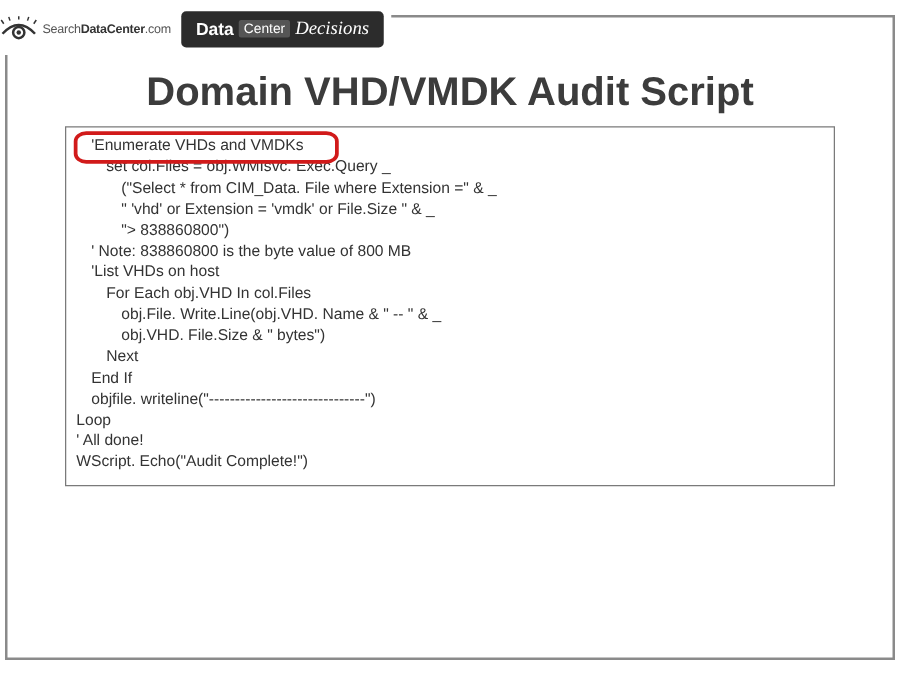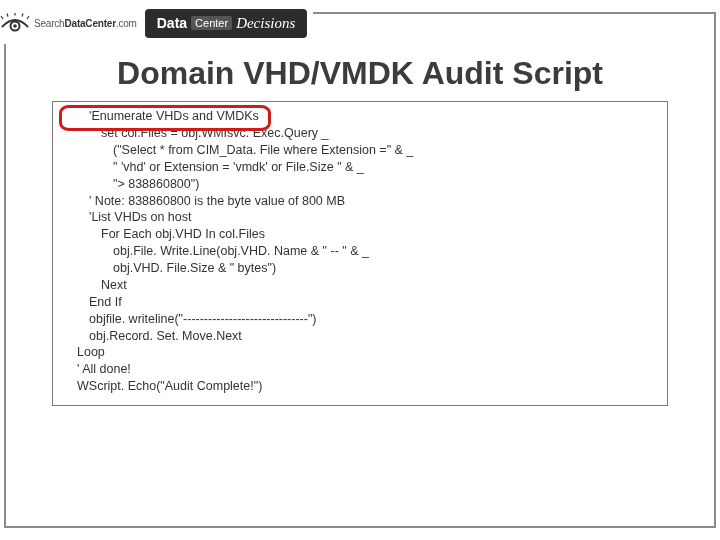--- a/index.html
+++ b/index.html
@@ -66,21 +66,21 @@
     font-family: Verdana, Geneva, sans-serif;
     font-weight: 700;
     color: #3c3c3c;
     font-size: 32px;
     line-height: 1.1;
     margin: 56px 20px 10px 20px;
   }
   .code-box {
     margin: 6px 52px 0 52px;
     border: 1px solid #7a7a7a;
-    padding: 6px 8px 10px 24px;
+    padding: 6px 8px 10px 8px;
     font-family: Verdana, Geneva, sans-serif;
     font-size: 12.5px;
     line-height: 1.35;
     color: #333;
     position: relative;
     background:#fff;
   }
   .highlight-box {
     position: absolute;
     border: 3px solid #d11a1a;
@@ -134,17 +134,16 @@
   <div class="code-line ind3">" 'vhd' or Extension = 'vmdk' or File.Size " &amp; _</div>
   <div class="code-line ind3">"&gt; 838860800")</div>
   <div class="code-line ind1">' Note: 838860800 is the byte value of 800 MB</div>
   <div class="code-line ind1">'List VHDs on host</div>
   <div class="code-line ind2">For Each obj.VHD In col.Files</div>
   <div class="code-line ind3">obj.File. Write.Line(obj.VHD. Name &amp; " -- " &amp; _</div>
   <div class="code-line ind3">obj.VHD. File.Size &amp; " bytes")</div>
   <div class="code-line ind2">Next</div>
   <div class="code-line ind1">End If</div>
   <div class="code-line ind1">objfile. writeline("------------------------------")</div>
-  <div class="code-line ind1">obj.Record. Set. Move.Next</div>
   <div class="code-line">Loop</div>
   <div class="code-line">' All done!</div>
   <div class="code-line">WScript. Echo("Audit Complete!")</div>
 </div>
 
 </body></html>

